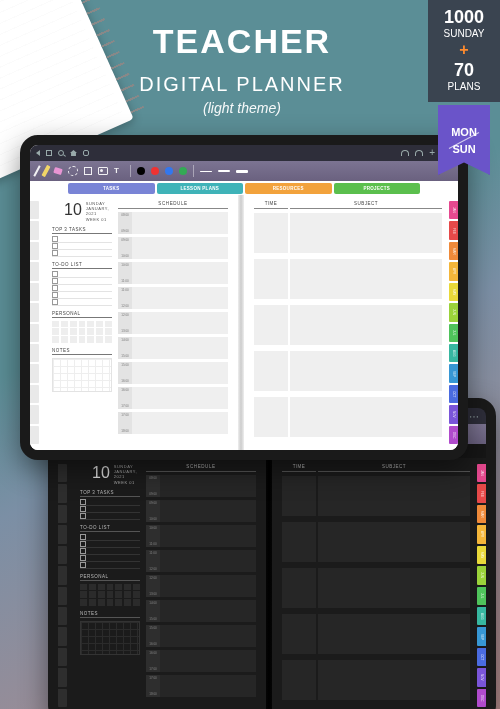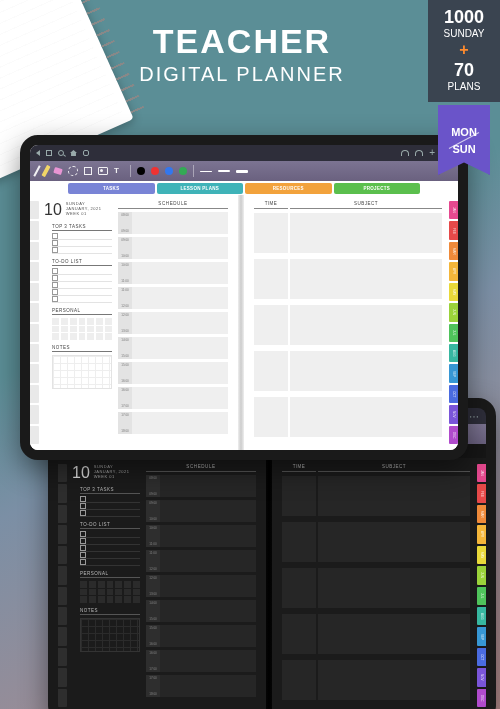--- a/index.html
+++ b/index.html
@@ -39,21 +39,21 @@
   }
 
   
   .titleblock {
     position: absolute;
     top: 22px; left: 0; right: 16px;
     text-align: center;
     color: #fff;
   }
   .title-main { font-size: 34px; font-weight: 700; letter-spacing: 2px; }
-  .title-sub { font-size: 20px; font-weight: 300; letter-spacing: 2px; margin-top: 2px;}
+  .title-sub { font-size: 20px; font-weight: 300; letter-spacing: 2px; margin-top: 12px;}
   .title-theme { font-size: 14px; font-style: italic; margin-top: 4px; opacity: .95;}
 
   
   .cornerbox {
     position: absolute;
     top: 0; right: 0;
     width: 72px;
     background: #3a4450;
     color: #fff;
     text-align: center;
@@ -147,21 +147,21 @@
   .tablet.dark .spine{background:linear-gradient(to right,#050505,#000,#050505);}
 
   
   .side-tabs{position:absolute;right:0;top:6px;bottom:6px;width:9px;display:flex;flex-direction:column;gap:2px;z-index:2;}
   .side-tabs .st{flex:1;border-radius:1px 0 0 1px;font-size:3px;color:rgba(255,255,255,.8);writing-mode:vertical-rl;text-align:center;display:flex;align-items:center;justify-content:center;}
   .page.left .side-tabs{left:0;right:auto;}
   .page.left .side-tabs .st{border-radius:0 1px 1px 0;background:#e9e9e9;}
   .tablet.dark .page.left .side-tabs .st{background:#2e2e2e;}
 
   
-  .day-header{display:flex;gap:4px;align-items:flex-start;margin-left:4px;}
+  .day-header{display:flex;gap:4px;align-items:flex-start;margin-left:24px;}
   .day-num{font-size:16px;font-weight:300;color:#333;}
   .tablet.dark .day-num{color:#ddd;}
   .day-meta{font-size:4px;line-height:1.3;color:#555;letter-spacing:.5px;}
   .tablet.dark .day-meta{color:#aaa;}
   .section-label{font-size:4.5px;letter-spacing:.5px;color:#444;border-bottom:1px solid #777;margin:5px 0 2px 12px;padding-bottom:1px;}
   .tablet.dark .section-label{color:#bbb;border-color:#555;}
   .checkrow{height:7px;margin-left:12px;border-bottom:1px solid #e3e3e3;display:flex;align-items:center;gap:3px;}
   .tablet.dark .checkrow{border-color:#333;}
   .checkrow::before{content:"";width:4px;height:4px;border:0.5px solid #999;}
   .habit-grid{margin:3px 0 0 12px;height:22px;display:flex;gap:2px;}
@@ -201,20 +201,21 @@
 
 </style>
 </head>
 <body>
 
 <div class="notebook"></div>
 
 <div class="titleblock">
   <div class="title-main">TEACHER</div>
   <div class="title-sub">DIGITAL PLANNER</div>
+  <div class="title-theme">(light theme)</div>
 </div>
 
 <div class="cornerbox">
   <div class="big">1000</div>
   <div>SUNDAY</div>
   <div class="plus">+</div>
   <div class="big">70</div>
   <div>PLANS</div>
 </div>
 <div class="pennant">

